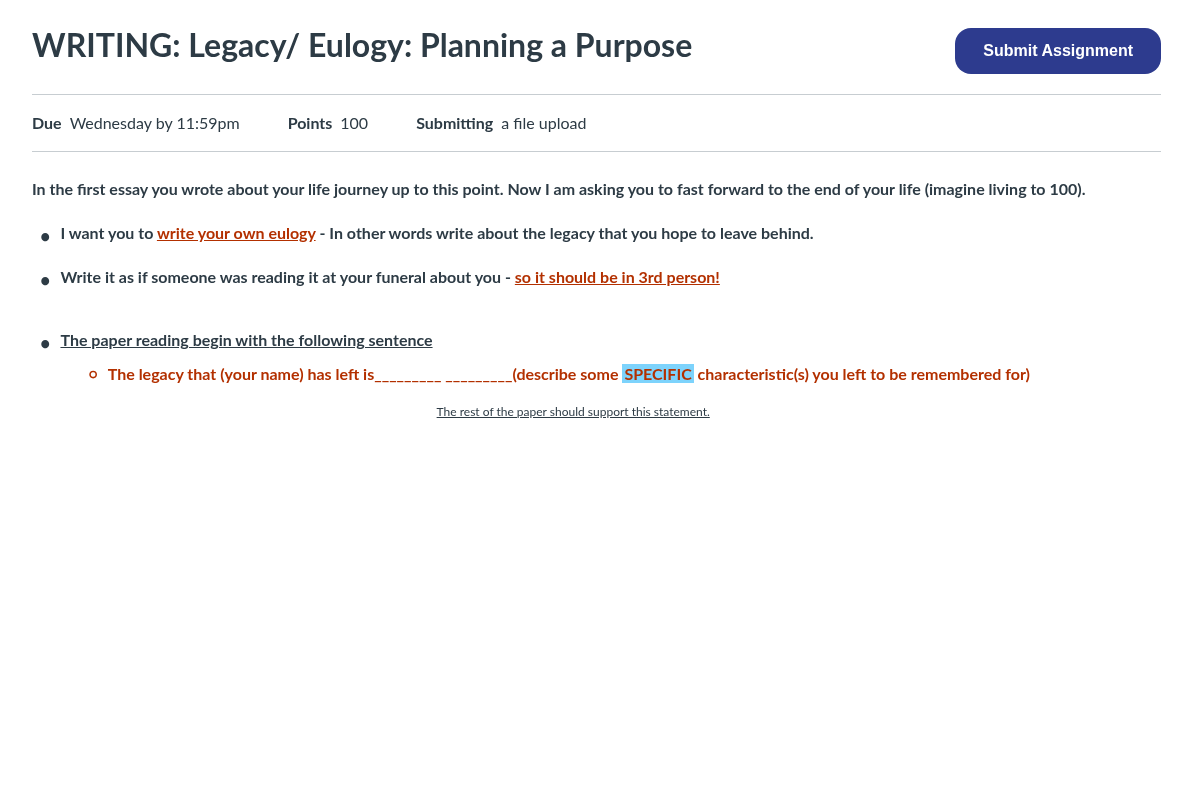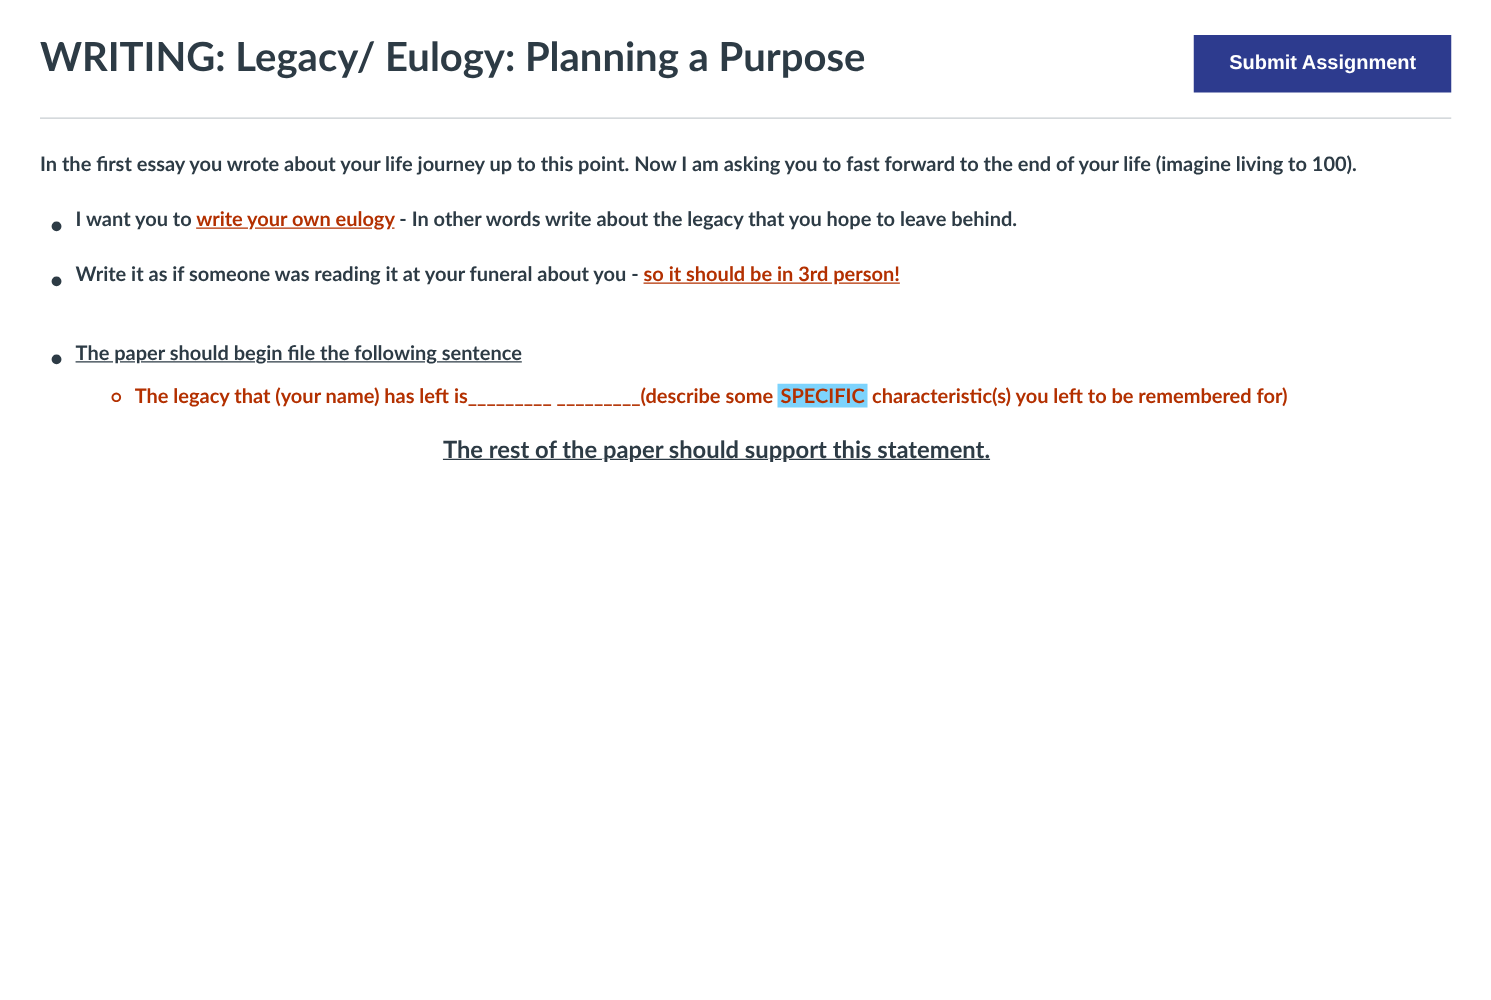--- a/index.html
+++ b/index.html
@@ -37,21 +37,21 @@
       font-weight: bold;
       color: #2d3b45;
       line-height: 1.3;
       max-width: 820px;
     }
 
     .submit-btn {
       background-color: #2d3b8e;
       color: #ffffff;
       border: none;
-      border-radius: 0;
+      border-radius: 16px;
       padding: 14px 28px;
       font-size: 16px;
       font-weight: 600;
       cursor: pointer;
       white-space: nowrap;
       min-width: 180px;
       text-align: center;
       margin-top: 4px;
     }
 
@@ -155,22 +155,22 @@
 
     .highlight-yellow {
       background-color: #7dd3fc;
       color: #b33000;
       font-weight: bold;
       padding: 0 2px;
     }
 
     .closing-statement {
       text-align: center;
-      font-weight: bold;
-      font-size: 19px;
+      font-weight: normal;
+      font-size: 12px;
       text-decoration: underline;
       margin-top: 16px;
       padding-left: 56px;
     }
 
     .paper-begin-bullet {
       margin-top: 16px;
     }
 
     .paper-begin-text {
@@ -183,20 +183,34 @@
 
 <div class="page-container">
 
   <div class="header-section">
     <h1 class="assignment-title">
       <span>WRITING: Legacy/ Eulogy: Planning a Purpose</span><br>
     </h1>
     <button class="submit-btn">Submit Assignment</button>
   </div>
 
+  <div class="meta-section">
+    <div class="meta-item">
+      <span class="meta-label">Due</span>
+      <span class="meta-value">Wednesday by 11:59pm</span>
+    </div>
+    <div class="meta-item">
+      <span class="meta-label">Points</span>
+      <span class="meta-value">100</span>
+    </div>
+    <div class="meta-item">
+      <span class="meta-label">Submitting</span>
+      <span class="meta-value">a file upload</span>
+    </div>
+  </div>
 
   <div class="content-section">
 
     <p class="intro-paragraph">In the first essay you wrote about your life journey up to this point. Now I am asking you to fast forward to the end of your life (imagine living to 100).</p>
 
     <ul class="bullet-list">
       <li>
         <span class="bullet-dot">•</span>
         <span>
           <span>I want you to </span><a class="link-underline">write your own eulogy</a><span> - In other words write about the legacy that you hope to leave behind.</span>
@@ -207,21 +221,21 @@
         <span>
           <span>Write it as if someone was reading it at your funeral about you - </span><span class="link-red-bold">so it should be in 3rd person!</span>
         </span>
       </li>
     </ul>
 
     <ul class="bullet-list paper-begin-bullet">
       <li>
         <span class="bullet-dot">•</span>
         <span>
-          <span class="paper-begin-text">The paper should begin file the following sentence</span>
+          <span class="paper-begin-text">The paper reading begin with the following sentence</span>
           <ul class="sub-bullet-list">
             <li>
               <span class="sub-bullet-dot">○</span>
               <span class="sub-bullet-text">
                 <span>The legacy that (your name) has left is_________ _________(describe some </span><span class="highlight-yellow">SPECIFIC</span><span> characteristic(s) you left to be remembered for)</span>
               </span>
             </li>
           </ul>
           <p class="closing-statement">The rest of the paper should support this statement.</p>
         </span>

